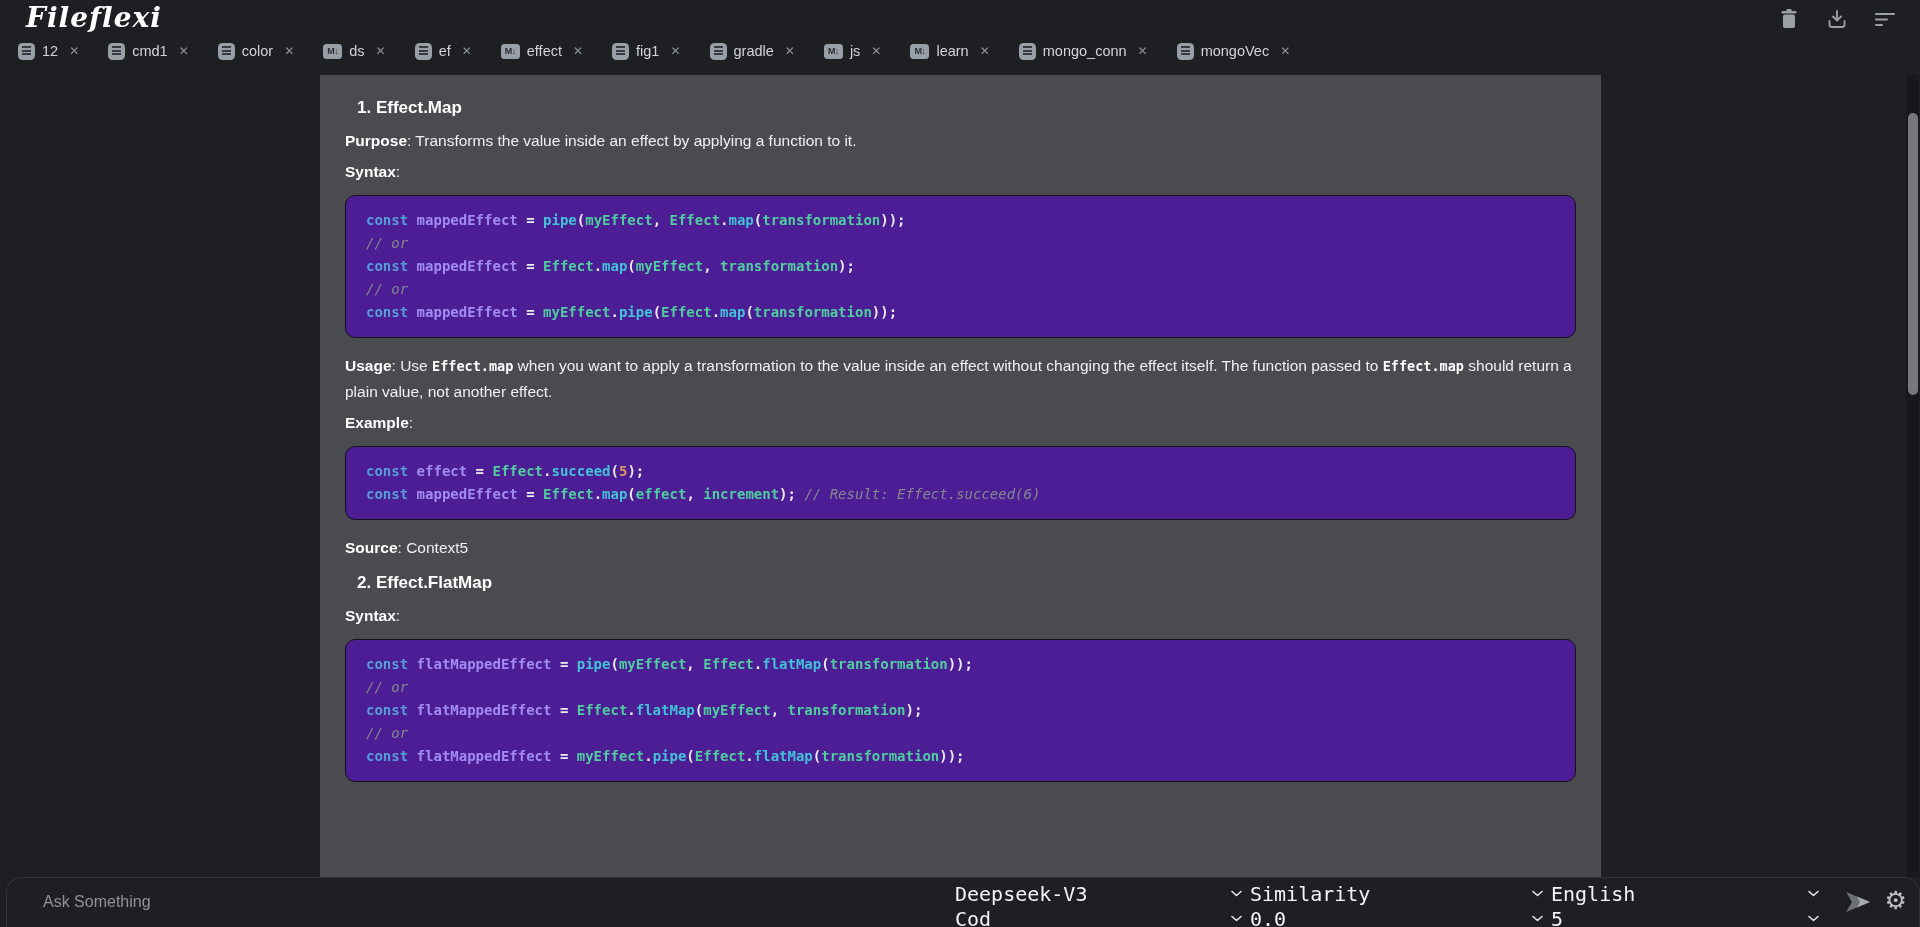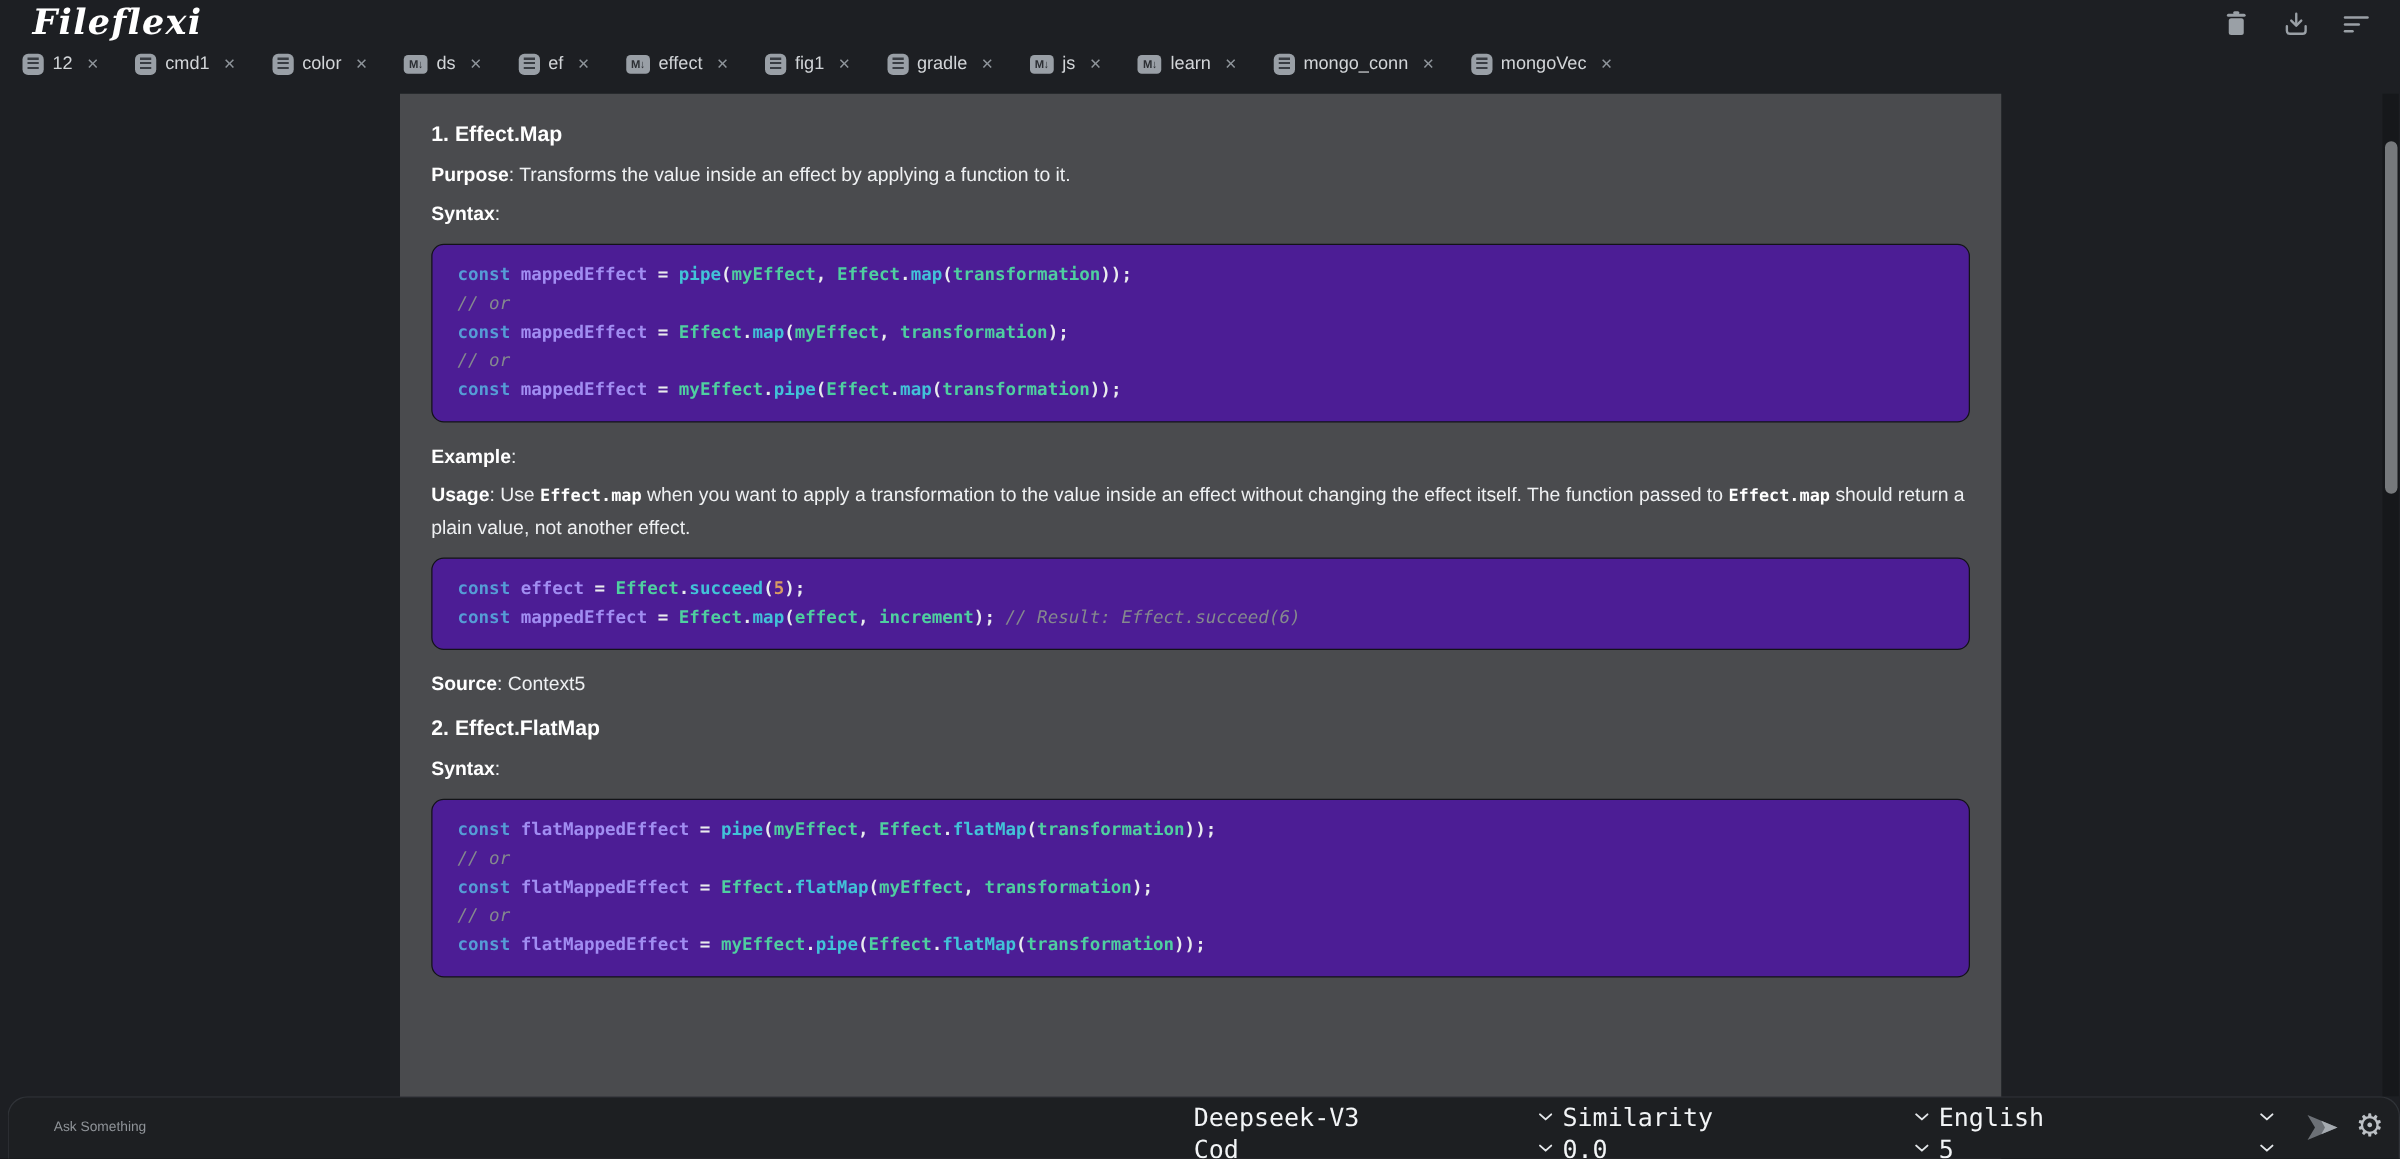--- a/index.html
+++ b/index.html
@@ -21,21 +21,21 @@
             align-items:center;justify-content:center;flex:none;}
   .doc-icon i{width:9px;height:10px;display:block;
             background:repeating-linear-gradient(to bottom,#383c42 0 1.8px,transparent 1.8px 3.7px);}
   .md-icon{width:19px;height:15px;background:#999fa6;border-radius:3.5px;color:#2c2f34;font-size:9px;
            font-weight:bold;display:inline-flex;align-items:center;justify-content:center;
            letter-spacing:-0.5px;flex:none;}
 
   
   .panel{position:absolute;left:320px;top:75px;width:1281px;height:852px;background:#4a4b4e;
          padding:10px 25px;box-sizing:border-box;color:#eef0f2;overflow:hidden;}
-  .h{font-weight:bold;font-size:17px;margin:13px 0 10px;color:#ffffff;}
+  .h{font-weight:bold;font-size:17px;margin:13px 12px 10px;color:#ffffff;}
   .para{font-size:15.5px;line-height:25px;margin:6px 0;}
   .para b{font-weight:bold;color:#ffffff;}
   .para code{font-family:"DejaVu Sans Mono",monospace;font-weight:bold;font-size:13.5px;color:#ffffff;}
   .code{background:#4c1d95;border:1px solid #121317;border-radius:10px;padding:13px 20px;
         margin:11px 0 15px;font-family:"DejaVu Sans Mono",monospace;font-size:14px;font-weight:600;}
   .cl{line-height:23px;white-space:pre;}
   .tk-kw{color:#569cd6}
   .tk-var{color:#a18df2}
   .tk-fn{color:#42c3d8}
   .tk-id{color:#4fcfa0}
@@ -45,21 +45,21 @@
   .tk-prm{color:#4fcfa0;font-style:italic}
 
   
   .scroll-track{position:absolute;right:1px;top:75px;width:13px;height:802px;background:#16181b;}
   .scroll-thumb{position:absolute;left:1.5px;top:38px;width:10px;height:282px;background:#76797c;border-radius:5px;}
 
   
   .composer{position:absolute;left:6px;top:877px;right:0;height:52px;background:#1d1f22;
             border:1px solid #303338;border-bottom:none;border-radius:16px 16px 0 0;box-sizing:border-box;}
   .ask{position:absolute;left:0;top:0;height:48px;width:900px;background:transparent;border:none;outline:none;
-       padding:0 0 0 36px;font-size:11px;color:#bef264;font-family:"Liberation Sans",sans-serif;}
+       padding:0 0 0 36px;font-size:16px;color:#bef264;font-family:"Liberation Sans",sans-serif;}
   .ask::placeholder{color:#8f9398;}
   .selects{position:absolute;left:948px;top:4px;display:grid;grid-template-columns:295px 301px 276px;
            grid-auto-rows:23px;row-gap:2px;font-family:"DejaVu Sans Mono",monospace;}
   .select{display:flex;align-items:center;justify-content:space-between;color:#f2f4f6;font-size:20px;
           padding-right:8px;cursor:pointer;}
   .sendbtn{position:absolute;right:46px;top:11px;width:30px;height:26px;cursor:pointer;}
   .gearbtn{position:absolute;right:12px;top:7px;font-size:25px;line-height:32px;color:#bcc0c5;cursor:pointer;
            font-family:"DejaVu Sans",sans-serif;}
 </style>
 </head>
@@ -186,22 +186,22 @@
       <div class="h">1. Effect.Map</div>
       <div class="para"><b>Purpose</b>: Transforms the value inside an effect by applying a function to it.</div>
       <div class="para"><b>Syntax</b>:</div>
       <div class="code">
         <div class="cl"><span class="tk-kw">const</span><span class="tk-pl"> </span><span class="tk-var">mappedEffect</span><span class="tk-pl"> = </span><span class="tk-fn">pipe</span><span class="tk-pl">(</span><span class="tk-id">myEffect</span><span class="tk-pl">, </span><span class="tk-id">Effect</span><span class="tk-pl">.</span><span class="tk-fn">map</span><span class="tk-pl">(</span><span class="tk-id">transformation</span><span class="tk-pl">));</span></div>
         <div class="cl"><span class="tk-cm">// or</span></div>
         <div class="cl"><span class="tk-kw">const</span><span class="tk-pl"> </span><span class="tk-var">mappedEffect</span><span class="tk-pl"> = </span><span class="tk-id">Effect</span><span class="tk-pl">.</span><span class="tk-fn">map</span><span class="tk-pl">(</span><span class="tk-id">myEffect</span><span class="tk-pl">, </span><span class="tk-id">transformation</span><span class="tk-pl">);</span></div>
         <div class="cl"><span class="tk-cm">// or</span></div>
         <div class="cl"><span class="tk-kw">const</span><span class="tk-pl"> </span><span class="tk-var">mappedEffect</span><span class="tk-pl"> = </span><span class="tk-id">myEffect</span><span class="tk-pl">.</span><span class="tk-fn">pipe</span><span class="tk-pl">(</span><span class="tk-id">Effect</span><span class="tk-pl">.</span><span class="tk-fn">map</span><span class="tk-pl">(</span><span class="tk-id">transformation</span><span class="tk-pl">));</span></div>
       </div>
+      <div class="para"><b>Usage</b>: Use <code>Effect.map</code> when you want to apply a transformation to the value inside an effect without changing the effect itself. The function passed to <code>Effect.map</code> should return a plain value, not another effect.</div>
       <div class="para"><b>Example</b>:</div>
-      <div class="para"><b>Usage</b>: Use <code>Effect.map</code> when you want to apply a transformation to the value inside an effect without changing the effect itself. The function passed to <code>Effect.map</code> should return a plain value, not another effect.</div>
       <div class="code">
         <div class="cl"><span class="tk-kw">const</span><span class="tk-pl"> </span><span class="tk-var">effect</span><span class="tk-pl"> = </span><span class="tk-id">Effect</span><span class="tk-pl">.</span><span class="tk-fn">succeed</span><span class="tk-pl">(</span><span class="tk-num">5</span><span class="tk-pl">);</span></div>
         <div class="cl"><span class="tk-kw">const</span><span class="tk-pl"> </span><span class="tk-var">mappedEffect</span><span class="tk-pl"> = </span><span class="tk-id">Effect</span><span class="tk-pl">.</span><span class="tk-fn">map</span><span class="tk-pl">(</span><span class="tk-id">effect</span><span class="tk-pl">, </span><span class="tk-id">increment</span><span class="tk-pl">); </span><span class="tk-cm">// Result: Effect.succeed(6)</span></div>
       </div>
       <div class="para"><b>Source</b>: Context5</div>
       <div class="h">2. Effect.FlatMap</div>
       <div class="para"><b>Syntax</b>:</div>
       <div class="code">
         <div class="cl"><span class="tk-kw">const</span><span class="tk-pl"> </span><span class="tk-var">flatMappedEffect</span><span class="tk-pl"> = </span><span class="tk-fn">pipe</span><span class="tk-pl">(</span><span class="tk-id">myEffect</span><span class="tk-pl">, </span><span class="tk-id">Effect</span><span class="tk-pl">.</span><span class="tk-fn">flatMap</span><span class="tk-pl">(</span><span class="tk-id">transformation</span><span class="tk-pl">));</span></div>
         <div class="cl"><span class="tk-cm">// or</span></div>

